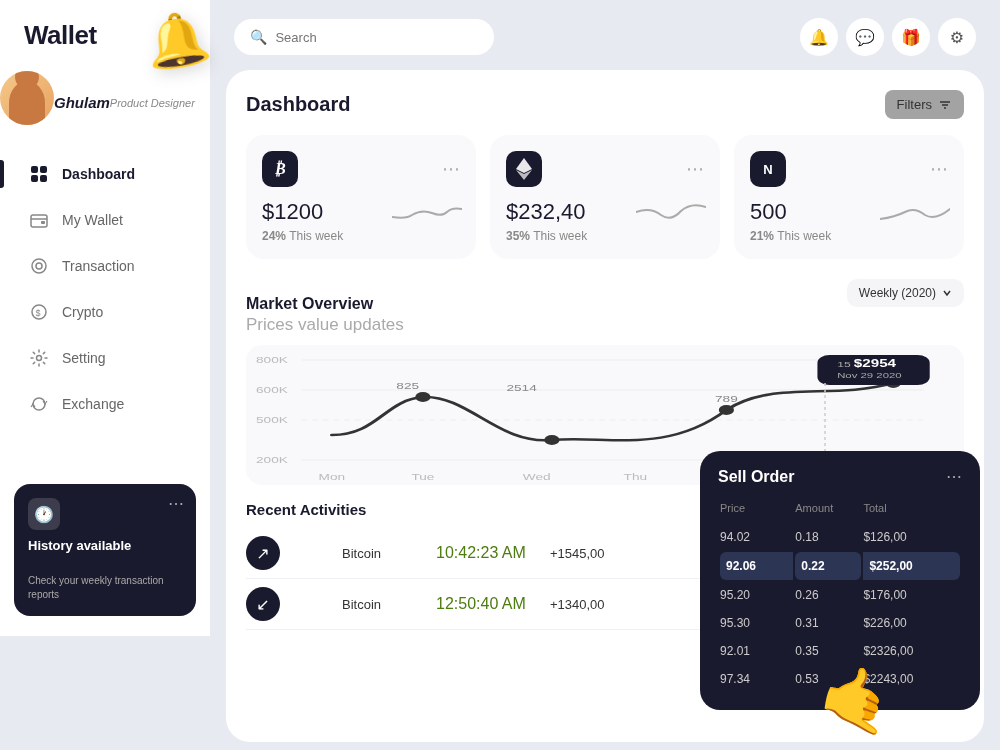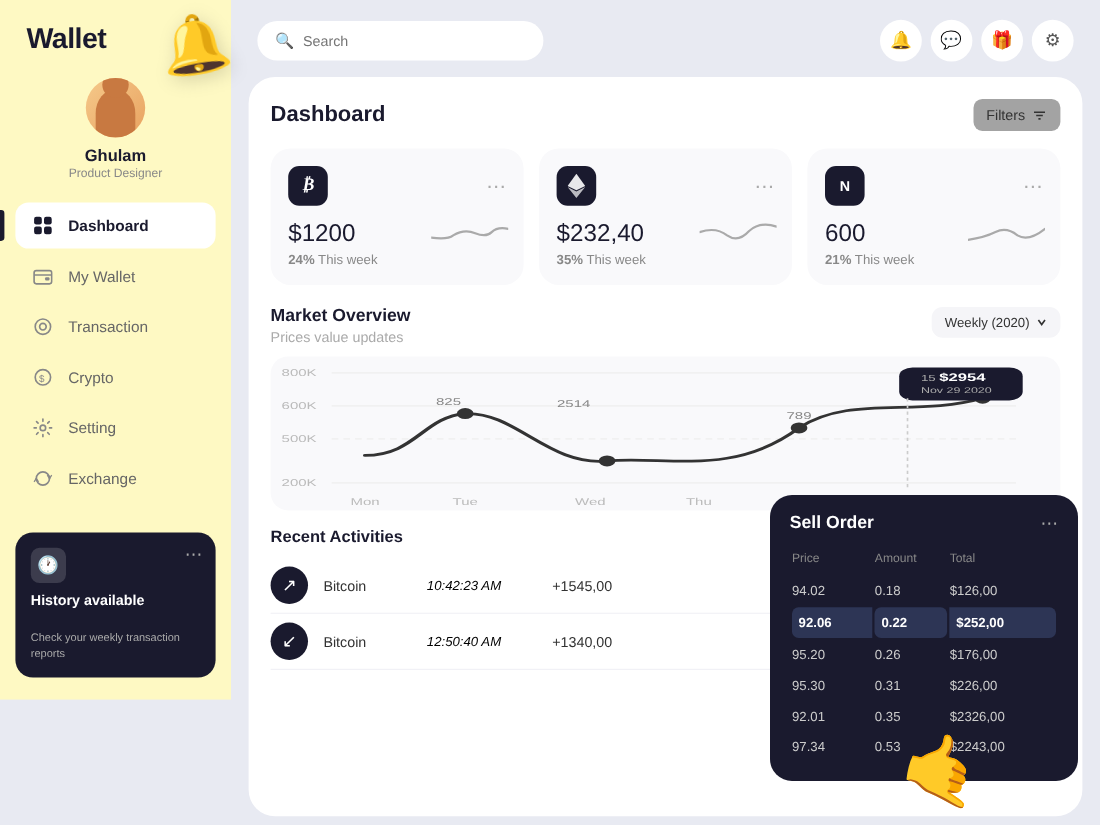--- a/index.html
+++ b/index.html
@@ -11,37 +11,38 @@
       overflow: hidden;
       position: relative;
     }
 
     
     .sidebar {
       position: absolute;
       left: 0; top: 0;
       width: 210px;
       height: 636px;
-      background: #fef9c3;
+      background: #ffffff;
       display: flex;
       flex-direction: column;
       padding: 20px 0 20px 0;
     }
     .sidebar-logo {
       padding: 0 24px 10px 24px;
       font-size: 26px;
       font-weight: 800;
       color: #1a1a2e;
       letter-spacing: -0.5px;
     }
     .sidebar-profile {
       display: flex;
-      flex-direction: column;
+      flex-direction: row;
       align-items: center;
       padding: 10px 0 20px 0;
+      font-style: italic;
     }
     .avatar-circle {
       width: 54px;
       height: 54px;
       border-radius: 50%;
       background: linear-gradient(135deg, #f5c98a, #e8a260);
       display: flex;
       align-items: flex-end;
       justify-content: center;
       overflow: hidden;
@@ -303,23 +304,24 @@
     .market-header {
       display: flex;
       align-items: flex-start;
       justify-content: space-between;
       margin-bottom: 10px;
     }
     .market-title {
       font-size: 16px;
       font-weight: 700;
       color: #1a1a2e;
+      margin-top: 16px;
     }
     .market-sub {
-      font-size: 13px;
+      font-size: 17px;
       color: #aaa;
       margin-top: 2px;
     }
     .weekly-btn {
       display: flex;
       align-items: center;
       gap: 6px;
       background: #f5f5f8;
       border: none;
       border-radius: 10px;
@@ -356,22 +358,22 @@
     .activity-icon {
       width: 34px;
       height: 34px;
       background: #f0f0f5;
       border-radius: 50%;
       display: flex;
       align-items: center;
       justify-content: center;
       font-size: 15px;
     }
-    .activity-name { font-size: 13px; color: #333; font-weight: 500; flex: 0 0 80px; }
-    .activity-time { font-size: 12px; color: #000000; flex: 0 0 100px; font-style: italic; }
+    .activity-name { font-size: 13px; color: #333; font-weight: 500; flex: 0 0 80px; margin-left: 48px; }
+    .activity-time { font-size: 16px; color: #4d7c0f; flex: 0 0 100px; }
     .activity-amount { font-size: 13px; color: #333; flex: 0 0 90px; }
     .activity-status {
       font-size: 12px;
       flex: 1;
       text-align: right;
     }
     .status-completed { color: #4caf50; }
     .status-pending { color: #ff9800; }
 
     
@@ -594,21 +596,21 @@
             <path d="M0 15 Q15 10 25 18 Q35 25 45 14 Q55 5 70 10" fill="none" stroke="#aaa" stroke-width="2" stroke-linecap="round"></path>
           </svg>
         </div>
       </div>
 
       <div class="crypto-card">
         <div class="card-header">
           <div class="coin-icon" style="font-size:13px;font-weight:800;">N</div>
           <span class="card-dots">⋯</span>
         </div>
-        <div class="card-value">600</div>
+        <div class="card-value">500</div>
         <div class="card-change"><span>21%</span> This week</div>
         <div class="card-sparkline">
           <svg width="70" height="30" viewBox="0 0 70 30">
             <path d="M0 22 Q15 20 25 15 Q35 10 45 18 Q55 24 70 12" fill="none" stroke="#aaa" stroke-width="2" stroke-linecap="round"></path>
           </svg>
         </div>
       </div>
     </div>
 
     <div class="market-section">

